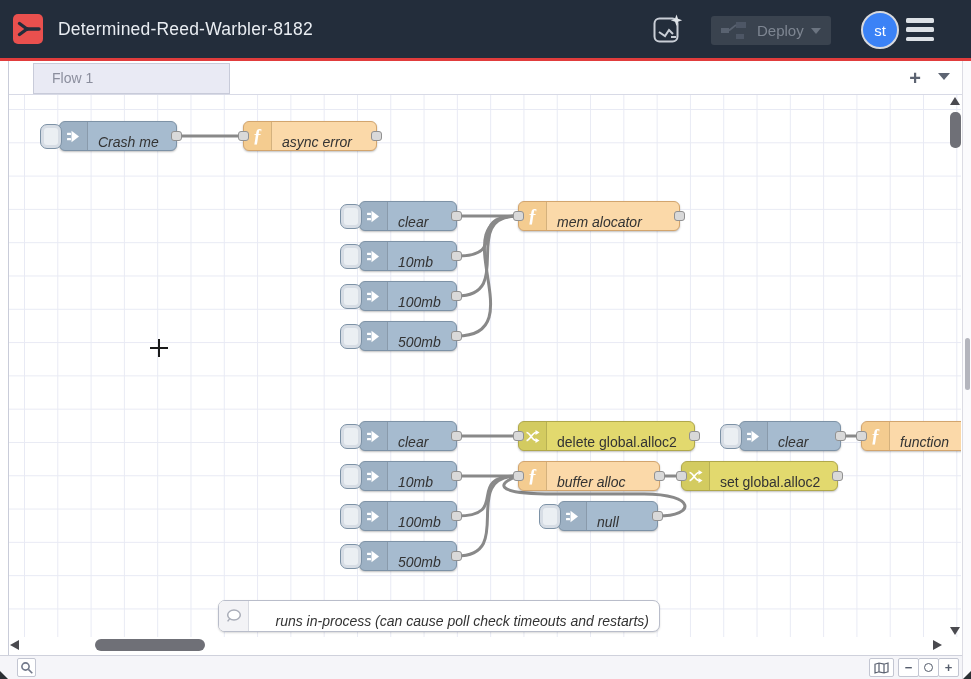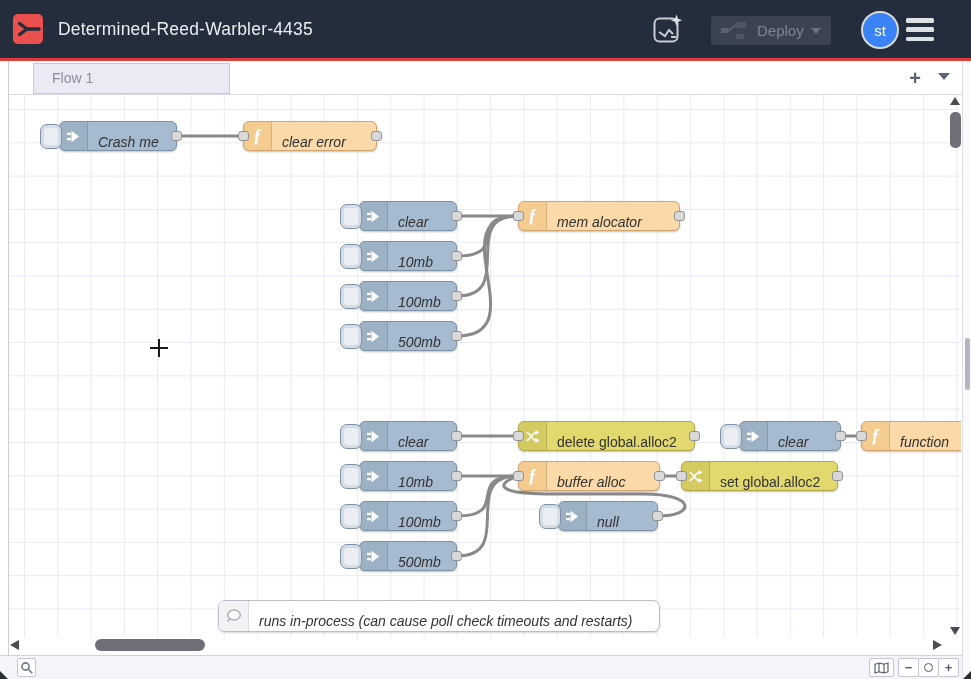--- a/index.html
+++ b/index.html
@@ -87,21 +87,21 @@
   <div class="logo">
     <svg width="30" height="30" viewBox="0 0 30 30">
       <rect width="30" height="30" rx="5" fill="#e9504e"></rect>
       <g stroke="#232d3b" stroke-width="3.4" stroke-linecap="round" fill="none">
         <path d="M26,15 H14"></path>
           <path d="M14,15 L6.5,9.5"></path>
           <path d="M14,15 L6.5,20.5"></path>
       </g>
     </svg>
   </div>
-  <div class="app-title">Determined-Reed-Warbler-4435</div>
+  <div class="app-title">Determined-Reed-Warbler-8182</div>
 
   <button class="assistant-btn">
     <svg width="34" height="34" viewBox="0 0 34 34">
       <rect x="3.5" y="6.5" width="23" height="23" rx="5" fill="none" stroke="#c9ced6" stroke-width="2"></rect>
       <path d="M8,20 l6,4 4,-6 4,4" fill="none" stroke="#c9ced6" stroke-width="2"></path>
       <path d="M20,25 h5" stroke="#c9ced6" stroke-width="2"></path>
       <path d="M25.5,2.5 l1.5,4.2 4.2,1.5 -4.2,1.5 -1.5,4.2 -1.5,-4.2 -4.2,-1.5 4.2,-1.5 Z" fill="#dfe3e8"></path>
     </svg>
   </button>
 
@@ -162,21 +162,21 @@
           <path d="M4.5,0.8 L12,6.5 L4.5,12.2 Z"></path>
         </svg>
       </div>
       <div class="nlabel">Crash me</div>
       <span class="port out"></span>
     </div>
     <div class="node function" style="left: 234px; top: 26px; width: 134px;">
       <div class="nicon">
         <span class="fglyph">ƒ</span>
       </div>
-      <div class="nlabel">clear error</div>
+      <div class="nlabel">async error</div>
       <span class="port in"></span>
       <span class="port out"></span>
     </div>
     <div class="node inject" style="left: 350px; top: 106px; width: 98px;">
       <div class="inj-btn">
         <i></i>
       </div>
       <div class="nicon">
         <svg width="13" height="13" viewBox="0 0 13 13" fill="#fff">
           <rect x="0" y="2.7" width="4" height="2.2" rx="0.5"></rect>
@@ -353,21 +353,21 @@
       <div class="nicon">
         <svg width="13" height="13" viewBox="0 0 13 13" fill="#fff">
           <rect x="0" y="2.7" width="4" height="2.2" rx="0.5"></rect>
           <rect x="0" y="8.1" width="4" height="2.2" rx="0.5"></rect>
           <path d="M4.5,0.8 L12,6.5 L4.5,12.2 Z"></path>
         </svg>
       </div>
       <div class="nlabel">500mb</div>
       <span class="port out"></span>
     </div>
-    <div class="node comment" style="left: 209px; top: 505px; width: 442px; height: 32px;">
+    <div class="node comment" style="left: 209px; top: 505px; width: 442px; height: 32px; justify-content: space-between;">
       <div class="nicon">
         <svg width="16" height="14" viewBox="0 0 16 14">
           <ellipse cx="8" cy="6" rx="6.3" ry="5" fill="#fff" stroke="#a9adb8" stroke-width="1.5"></ellipse>
           <path d="M3.8,9.6 L1.6,12.4" stroke="#a9adb8" stroke-width="1.5" fill="none"></path>
         </svg>
       </div>
       <div class="nlabel">runs in-process (can cause poll check timeouts and restarts)</div>
     </div>
   </div>
 

